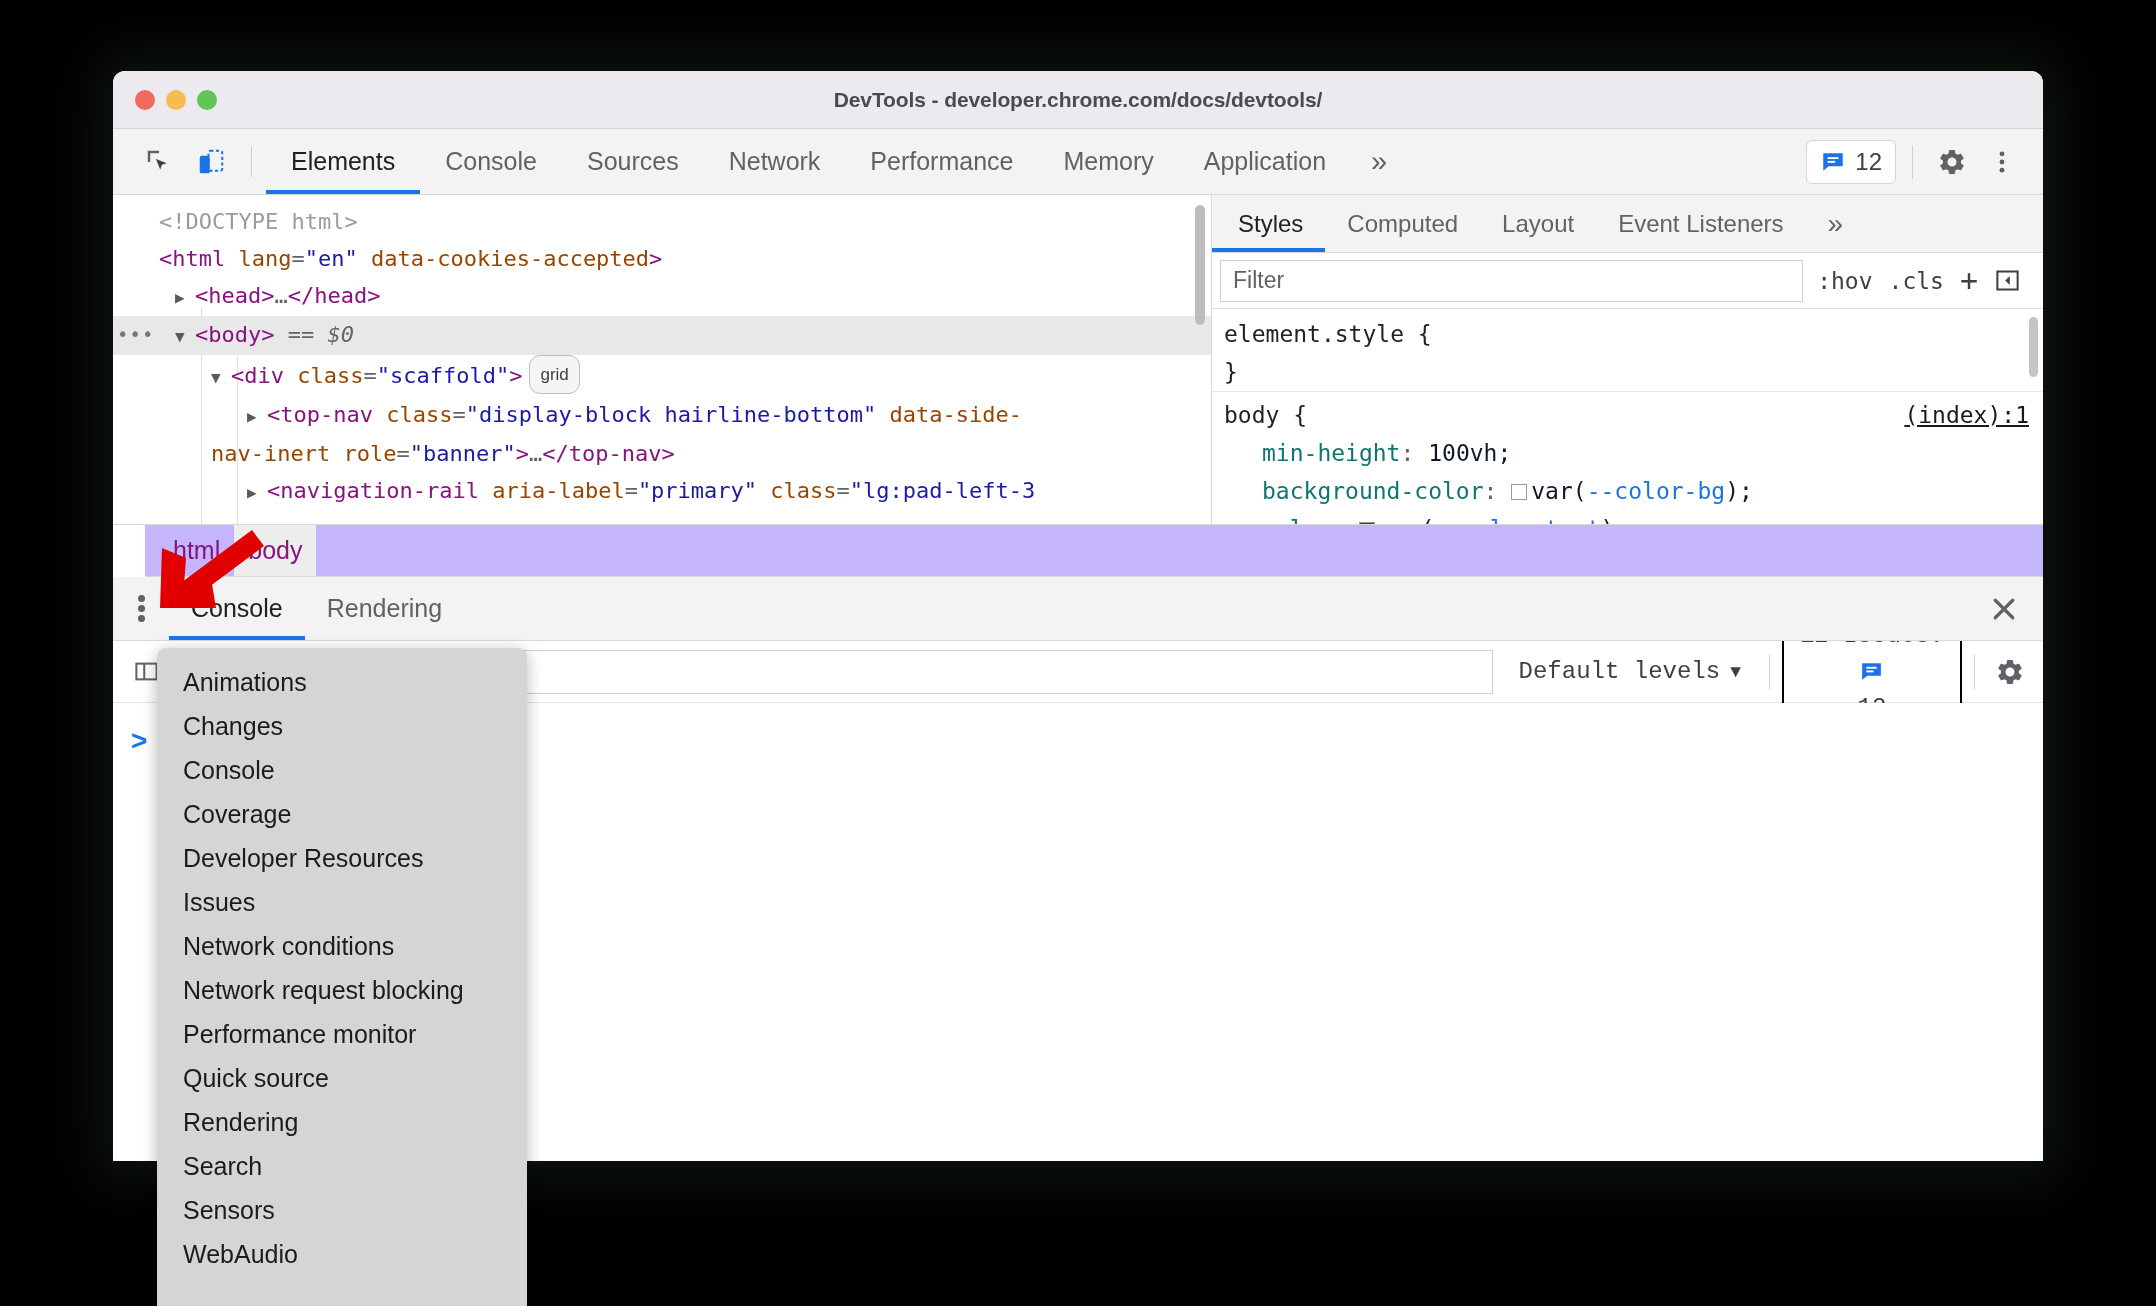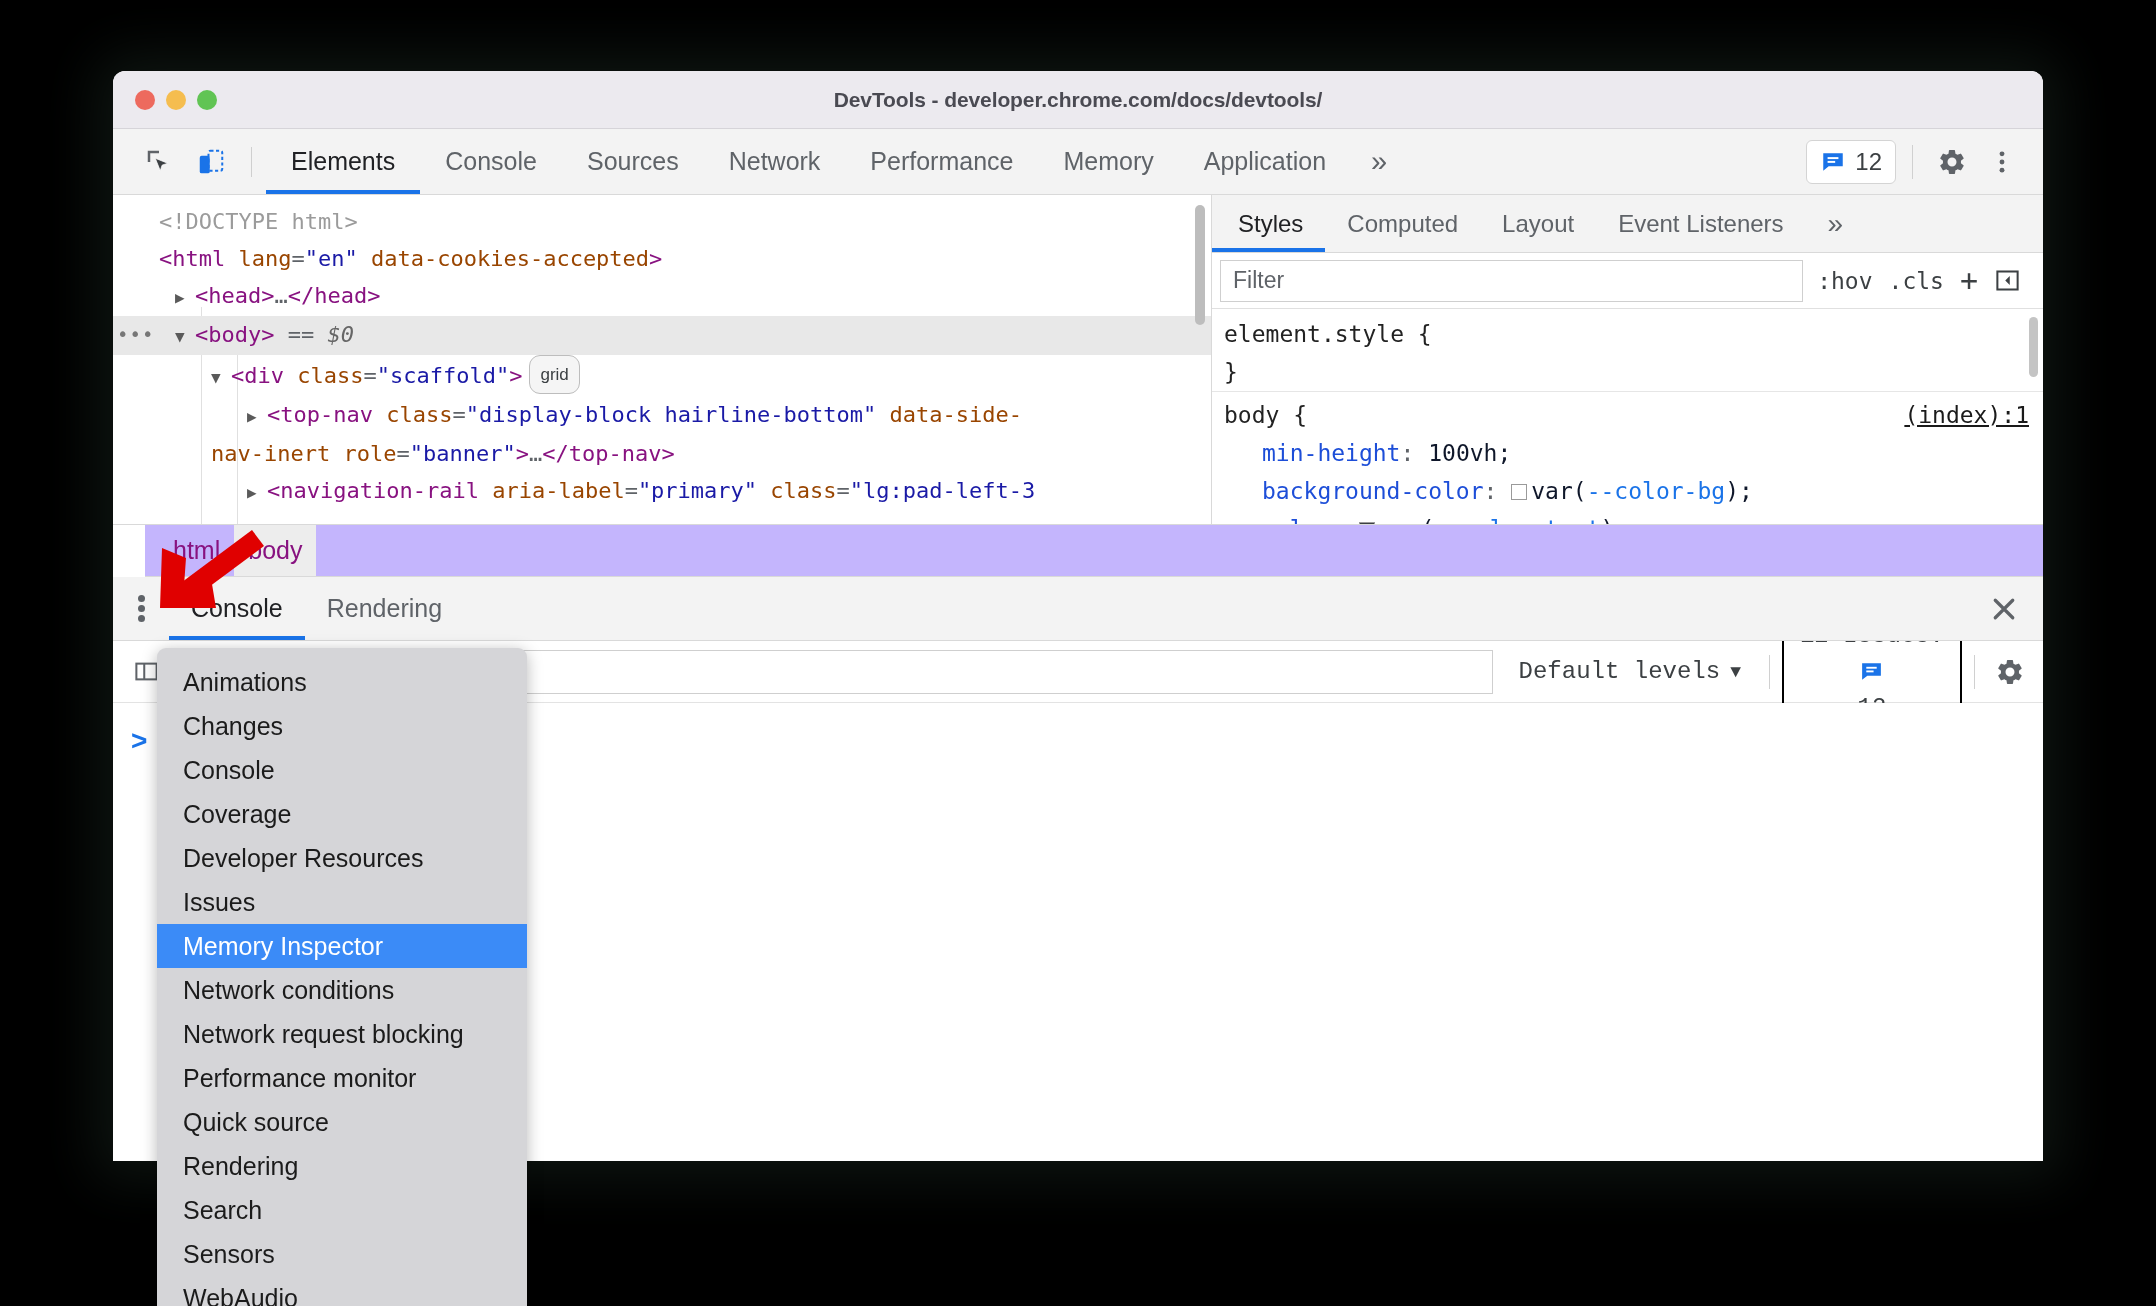--- a/index.html
+++ b/index.html
@@ -117,21 +117,21 @@
   .stab.chev { font-size:28px; }
   .filterrow { display:flex; align-items:center; height:56px; border-bottom:1px solid #e0e0e0; padding: 0 8px; }
   .finput {
     flex:1; height:42px; border:1px solid #cfcfcf; background:#fff;
     font-size:23px; color:#5f6368; padding: 0 12px; display:flex; align-items:center;
   }
   .fbtns { display:flex; align-items:center; gap:16px; padding: 0 14px; font-family:"DejaVu Sans Mono",monospace; font-size:23px; color:#3c4043; }
   .cssarea { font-family:"DejaVu Sans Mono", monospace; font-size:23px; line-height:38px; color:#222; padding-top:6px; position:relative; }
   .cssline { padding-left: 12px; white-space:nowrap; }
   .cssline.ind { padding-left: 50px; }
-  .prop { color:#1d4ed8; }
+  .prop { color:#0f766e; }
   .val { color:#0f172a; }
   .varname { color:#1a73e8; }
   .link { color:#1a1a1a; text-decoration: underline; float:right; padding-right:14px; }
   .rulehdr { border-top:1px solid #e6e6e6; padding-top:4px; }
   .sw { display:inline-block; width:16px; height:16px; border:1px solid #9a9a9a; vertical-align:-1px; margin-right:4px; }
   .styles-scroll { position:absolute; right:5px; top:122px; width:9px; height:60px; background:#c4c4c4; border-radius:5px;}
 
   
   .crumbs { height:52px; background:#c4b5fd; border-bottom:1px solid #d9d9d9; display:flex; align-items:center;margin-left:32px; }
   .crumb { font-size:25px; color:#881280; padding: 0 14px; height:100%; display:flex; align-items:center; cursor:pointer; }
@@ -427,21 +427,20 @@
     </div>
   </div>
 
   <div class="menu">
     <div class="mi">Animations</div>
     <div class="mi">Changes</div>
     <div class="mi">Console</div>
     <div class="mi">Coverage</div>
     <div class="mi">Developer Resources</div>
     <div class="mi">Issues</div>
-    <div class="mi sel">Memory Inspector</div>
     <div class="mi">Network conditions</div>
     <div class="mi">Network request blocking</div>
     <div class="mi">Performance monitor</div>
     <div class="mi">Quick source</div>
     <div class="mi">Rendering</div>
     <div class="mi">Search</div>
     <div class="mi">Sensors</div>
     <div class="mi">WebAudio</div>
   </div>
 

